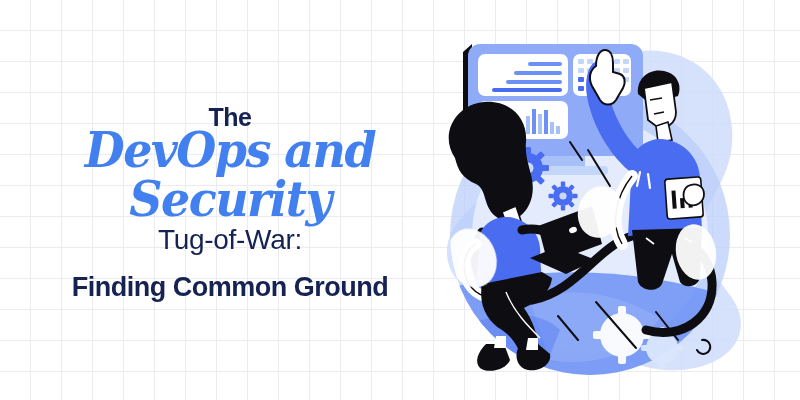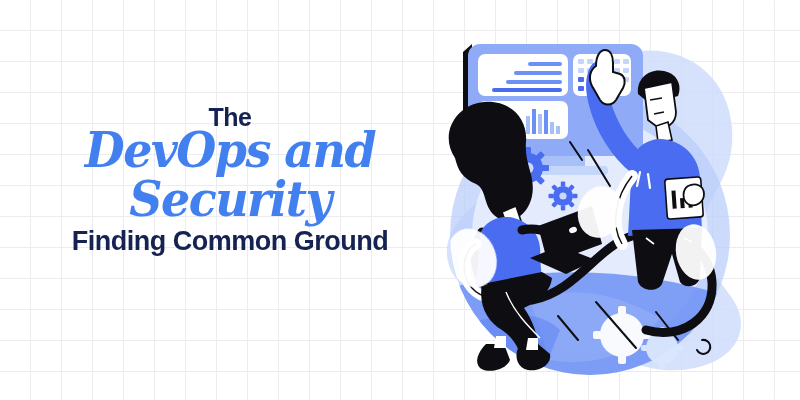--- a/index.html
+++ b/index.html
@@ -59,21 +59,21 @@
     line-height: 1.18;
     margin-top: 1px;
   }
   .line-finding {
     font-family: "Liberation Sans", sans-serif;
     font-weight: bold;
     font-size: 27px;
     letter-spacing: -0.5px;
     color: #152252;
     line-height: 1.18;
-    margin-top: 4px;
+    margin-top: 16px;
   }
 
   
   #illustration {
     position: absolute;
     left: 410px;
     top: 0px;
     width: 390px;
     height: 400px;
     z-index: 3;
@@ -81,20 +81,21 @@
   #illustration svg { display: block; }
 </style>
 </head>
 <body>
 
 <div id="banner">
 
   <div id="headline">
     <div class="line-the">The</div>
     <div class="line-script">DevOps and Security</div>
+    <div class="line-tug">Tug-of-War:</div>
     <div class="line-finding">Finding Common Ground</div>
   </div>
 
   <div id="illustration">
     <svg width="390" height="400" viewBox="0 0 390 400" xmlns="http://www.w3.org/2000/svg">
       <defs>
         <clipPath id="clipCircle">
           <circle cx="180" cy="235" r="140"></circle>
         </clipPath>
         <clipPath id="clipScreen">

